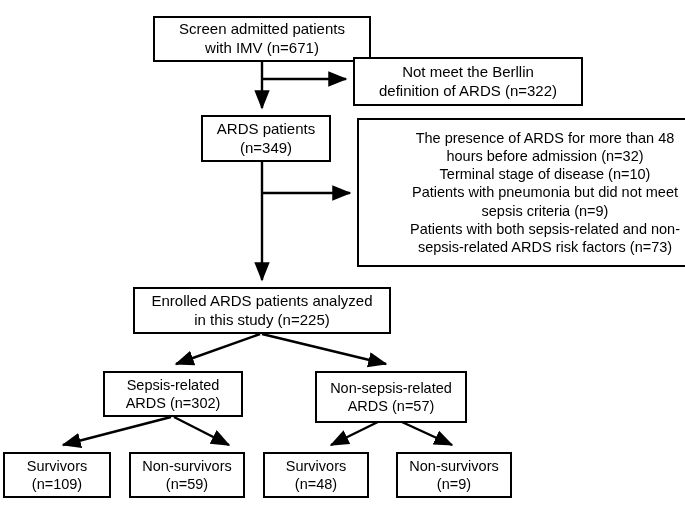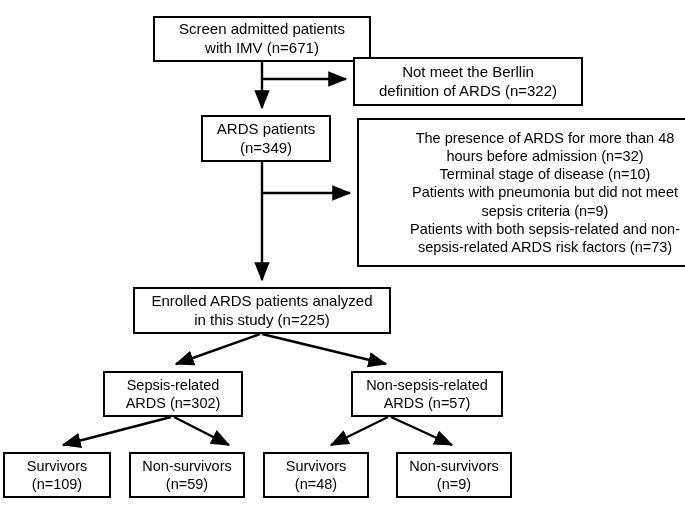--- a/index.html
+++ b/index.html
@@ -35,21 +35,21 @@
     padding: 0 4px;
     white-space: pre-line;
   }
   
   #n-screen      { left:153px; top:16px;   width:218px; height:46px;  font-size:15px; }
   #n-notmeet     { left:353px; top:57px;  width:230px; height:49px;  font-size:15px; }
   #n-ards        { left:201px; top:115px; width:130px; height:47px;  font-size:15px; }
   #n-exclusions  { left:357px; top:118px; width:376px; height:149px; font-size:14.5px; }
   #n-enrolled    { left:133px; top:287px; width:258px; height:47px;  font-size:15px; }
   #n-sepsis      { left:103px; top:371px; width:140px; height:46px;  font-size:14.5px; }
-  #n-nonsepsis   { left:315px; top:371px; width:152px; height:46px;  font-size:14.5px;margin-left:36px; }
+  #n-nonsepsis   { left:315px; top:371px; width:152px; height:52px;  font-size:14.5px; }
   #n-surv1       { left:3px;   top:452px; width:108px; height:46px;  font-size:14.5px; }
   #n-nonsurv1    { left:129px; top:452px; width:116px; height:46px;  font-size:14.5px; }
   #n-surv2       { left:263px; top:452px; width:106px; height:46px;  font-size:14.5px; }
   #n-nonsurv2    { left:396px; top:452px; width:116px; height:46px;  font-size:14.5px; }
 
   #edges {
     position: absolute;
     left: 0; top: 0;
     width: 685px;
     height: 505px;

